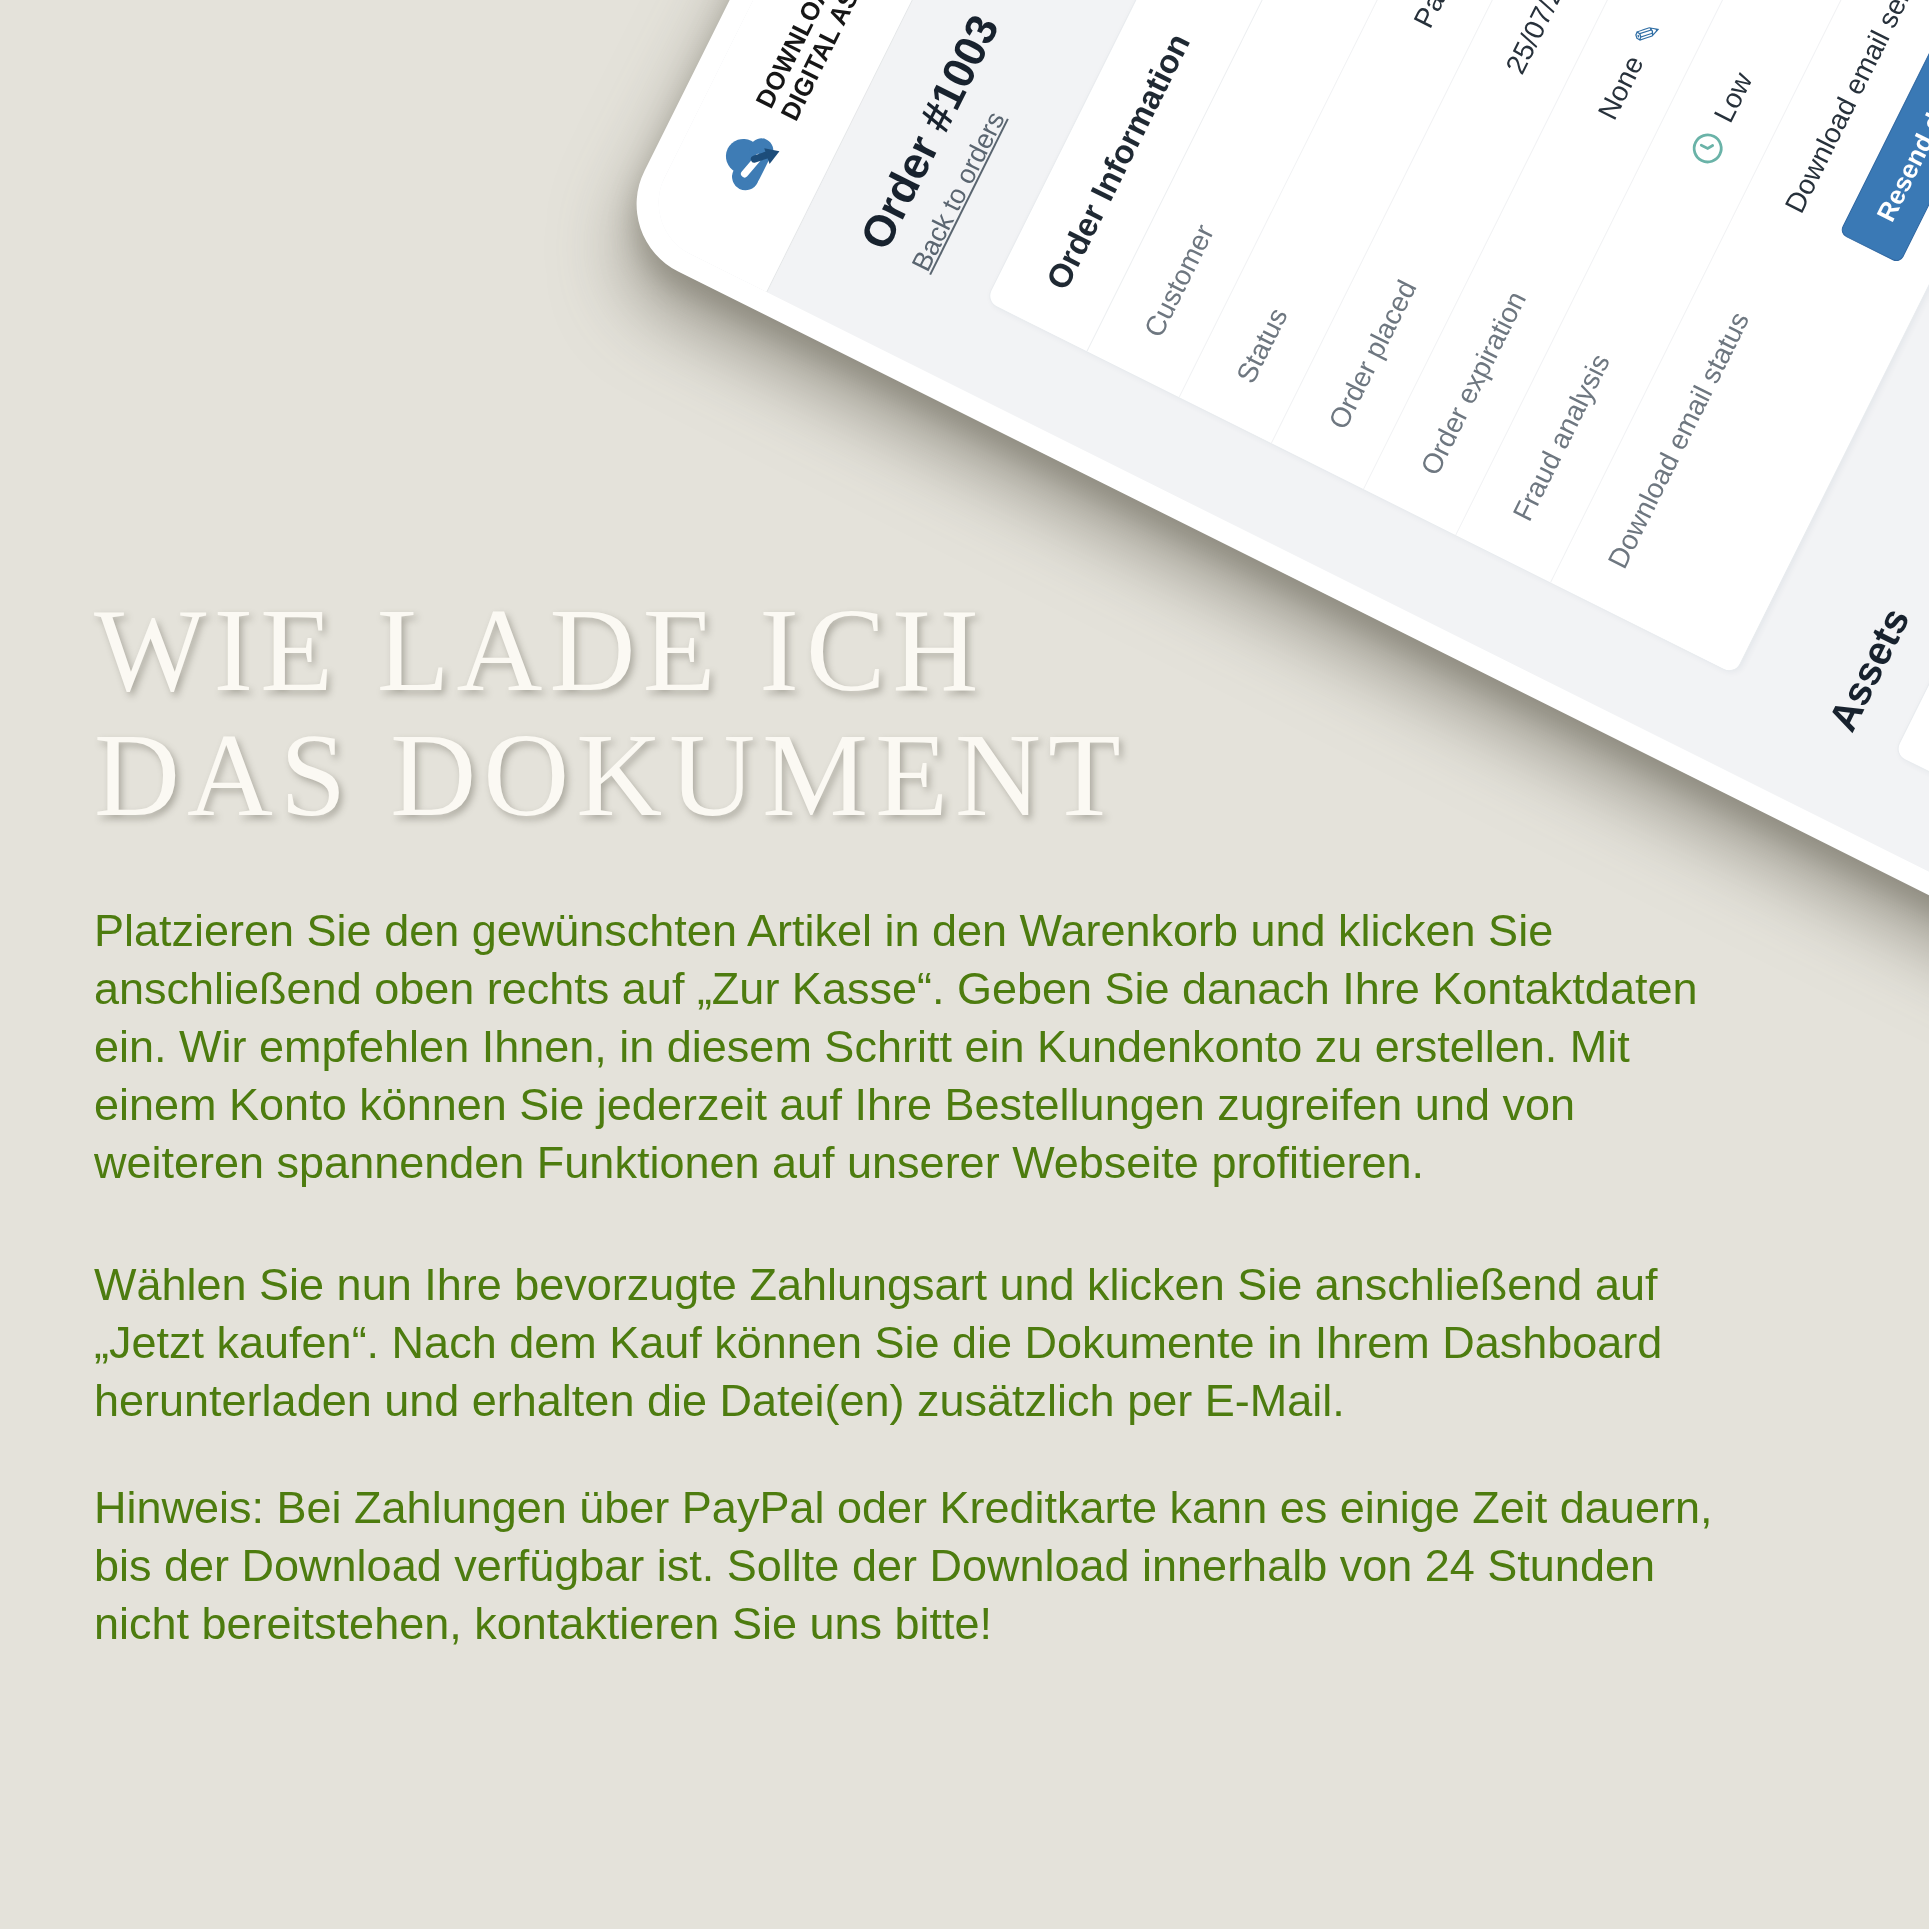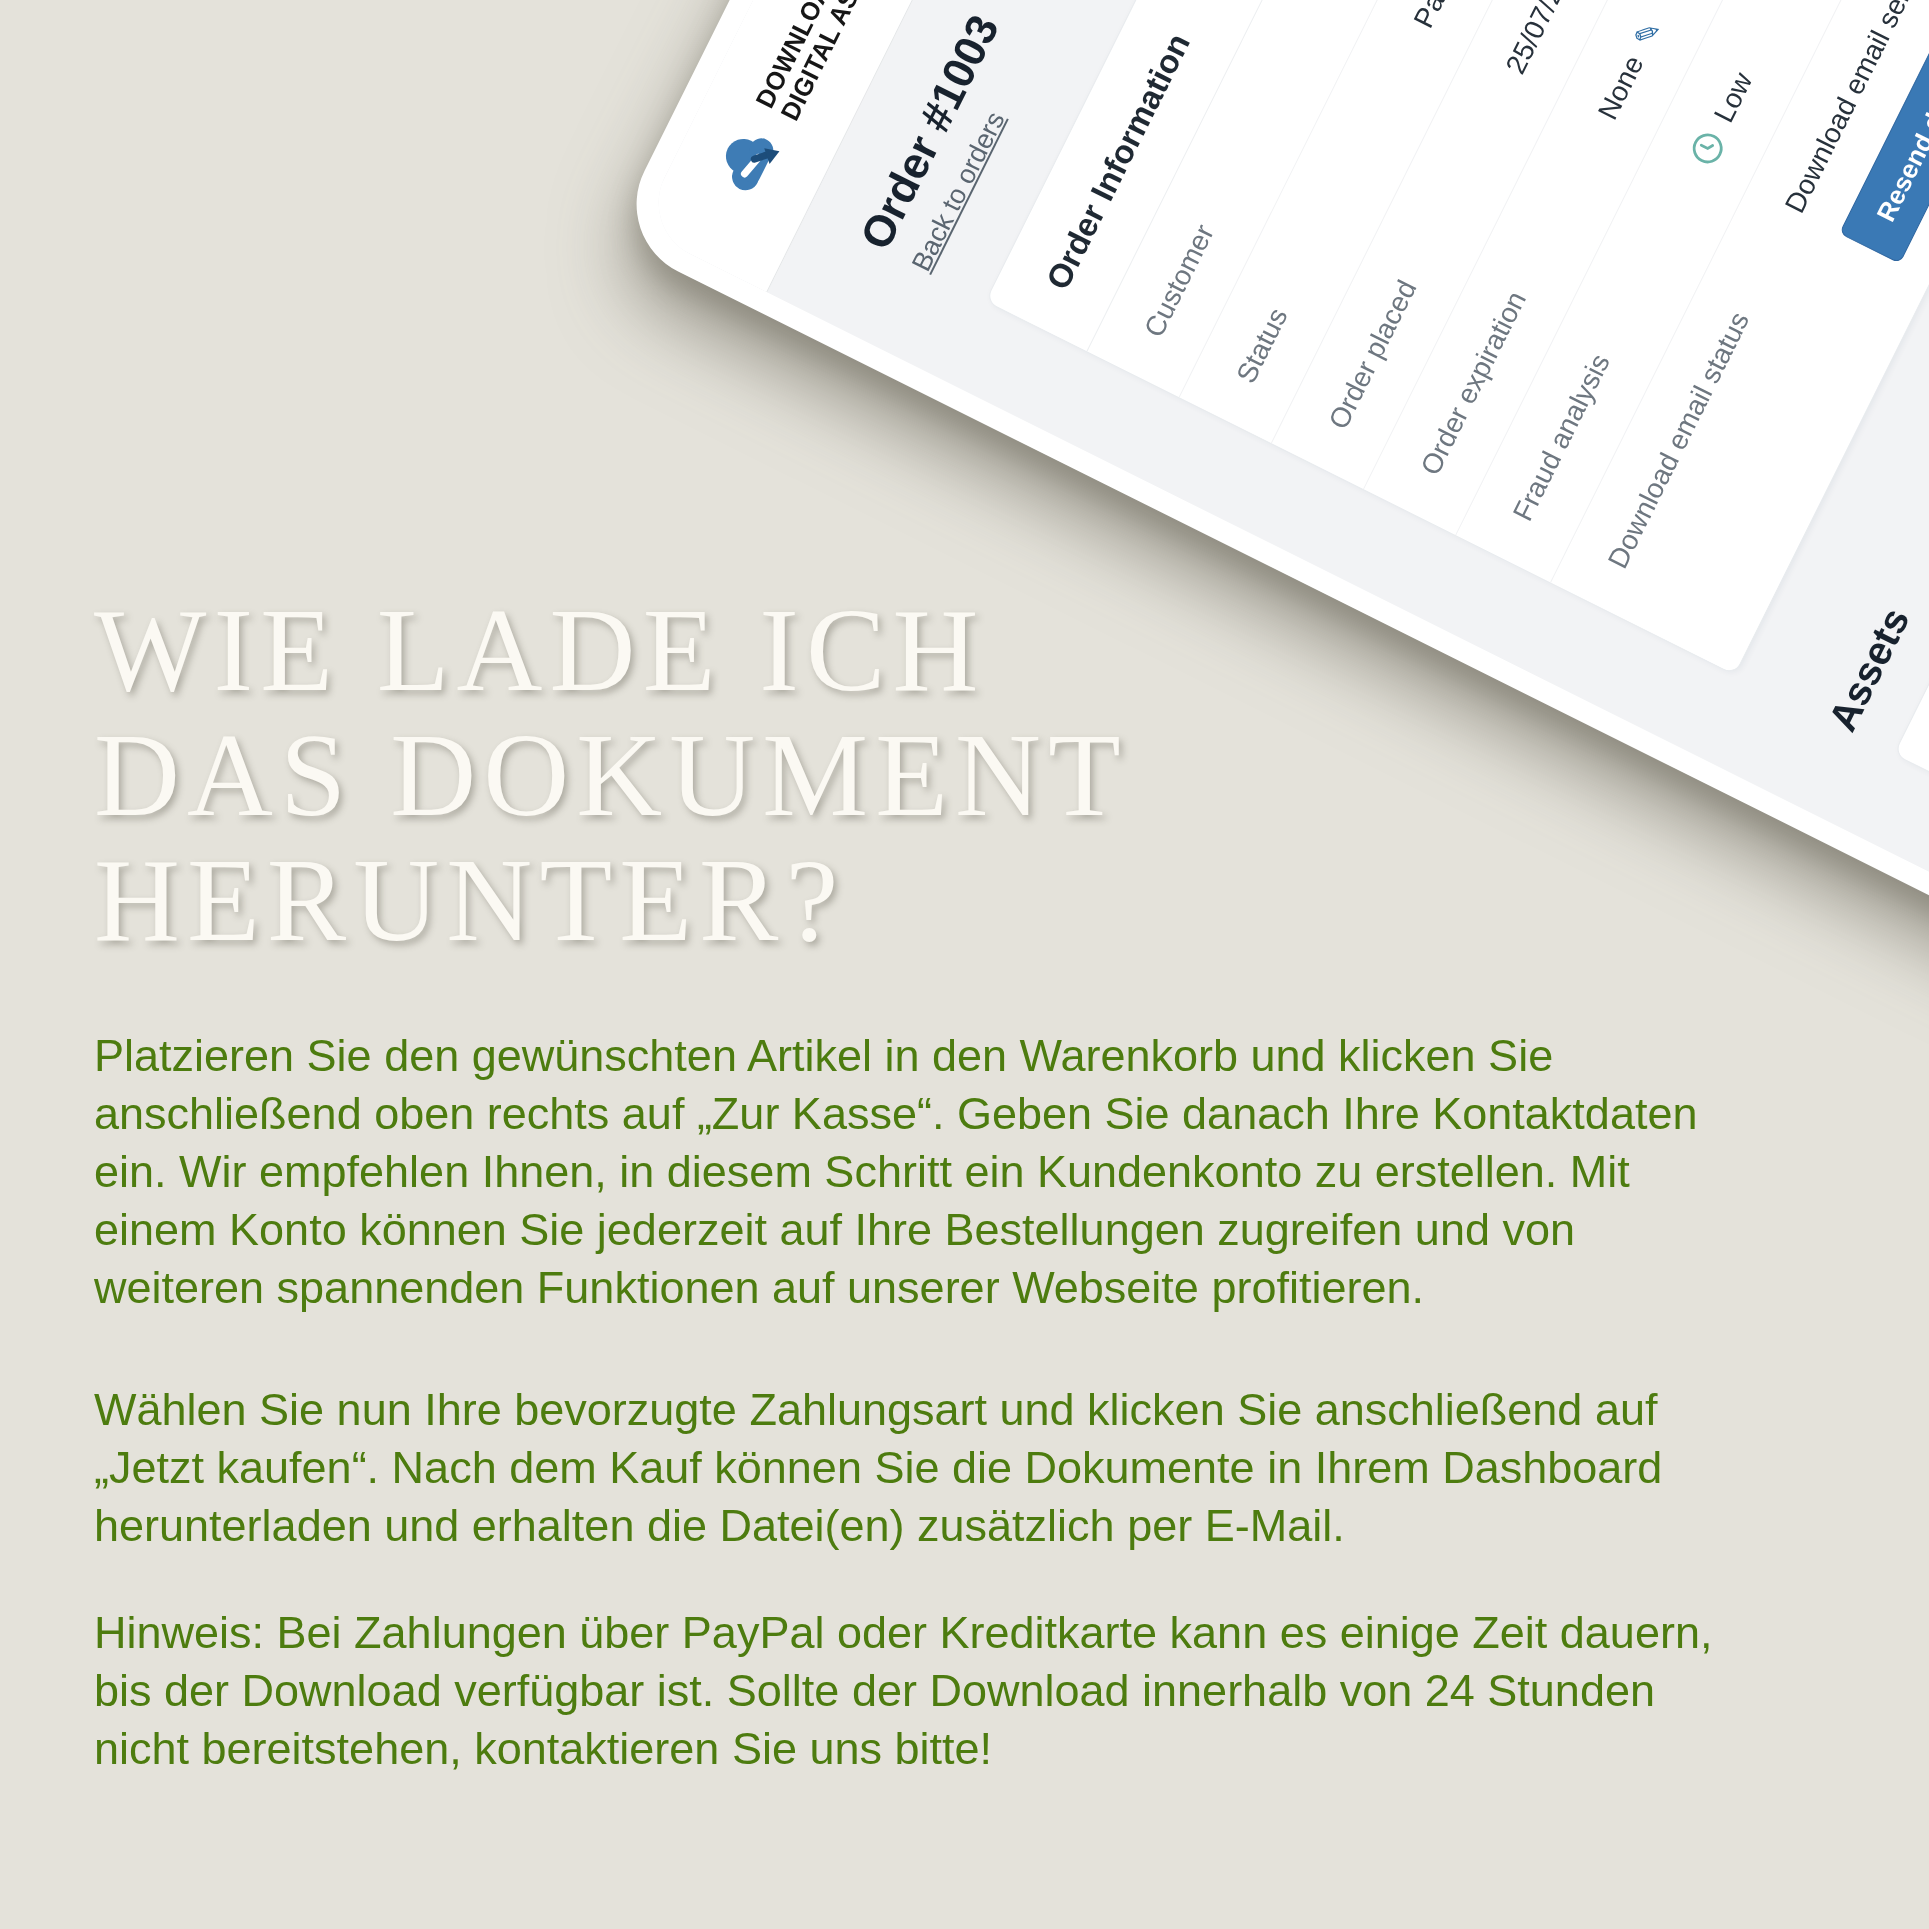--- a/index.html
+++ b/index.html
@@ -166,19 +166,18 @@
       </div>
 
     </div>
   </div>
 </div>
 
 <div class="hero">
   <h1 class="headline">
     <span>WIE LADE ICH</span>
     <span>DAS DOKUMENT</span>
-    <span>HERUNTER?</span>
   </h1>
   <p>Platzieren Sie den gewünschten Artikel in den Warenkorb und klicken Sie anschließend oben rechts auf „Zur Kasse“. Geben Sie danach Ihre Kontaktdaten ein. Wir empfehlen Ihnen, in diesem Schritt ein Kundenkonto zu erstellen. Mit einem Konto können Sie jederzeit auf Ihre Bestellungen zugreifen und von weiteren spannenden Funktionen auf unserer Webseite profitieren.</p>
   <p>Wählen Sie nun Ihre bevorzugte Zahlungsart und klicken Sie anschließend auf „Jetzt kaufen“. Nach dem Kauf können Sie die Dokumente in Ihrem Dashboard herunterladen und erhalten die Datei(en) zusätzlich per E-Mail.</p>
   <p>Hinweis: Bei Zahlungen über PayPal oder Kreditkarte kann es einige Zeit dauern, bis der Download verfügbar ist. Sollte der Download innerhalb von 24 Stunden nicht bereitstehen, kontaktieren Sie uns bitte!</p>
 </div>
 
 
 </body></html>

